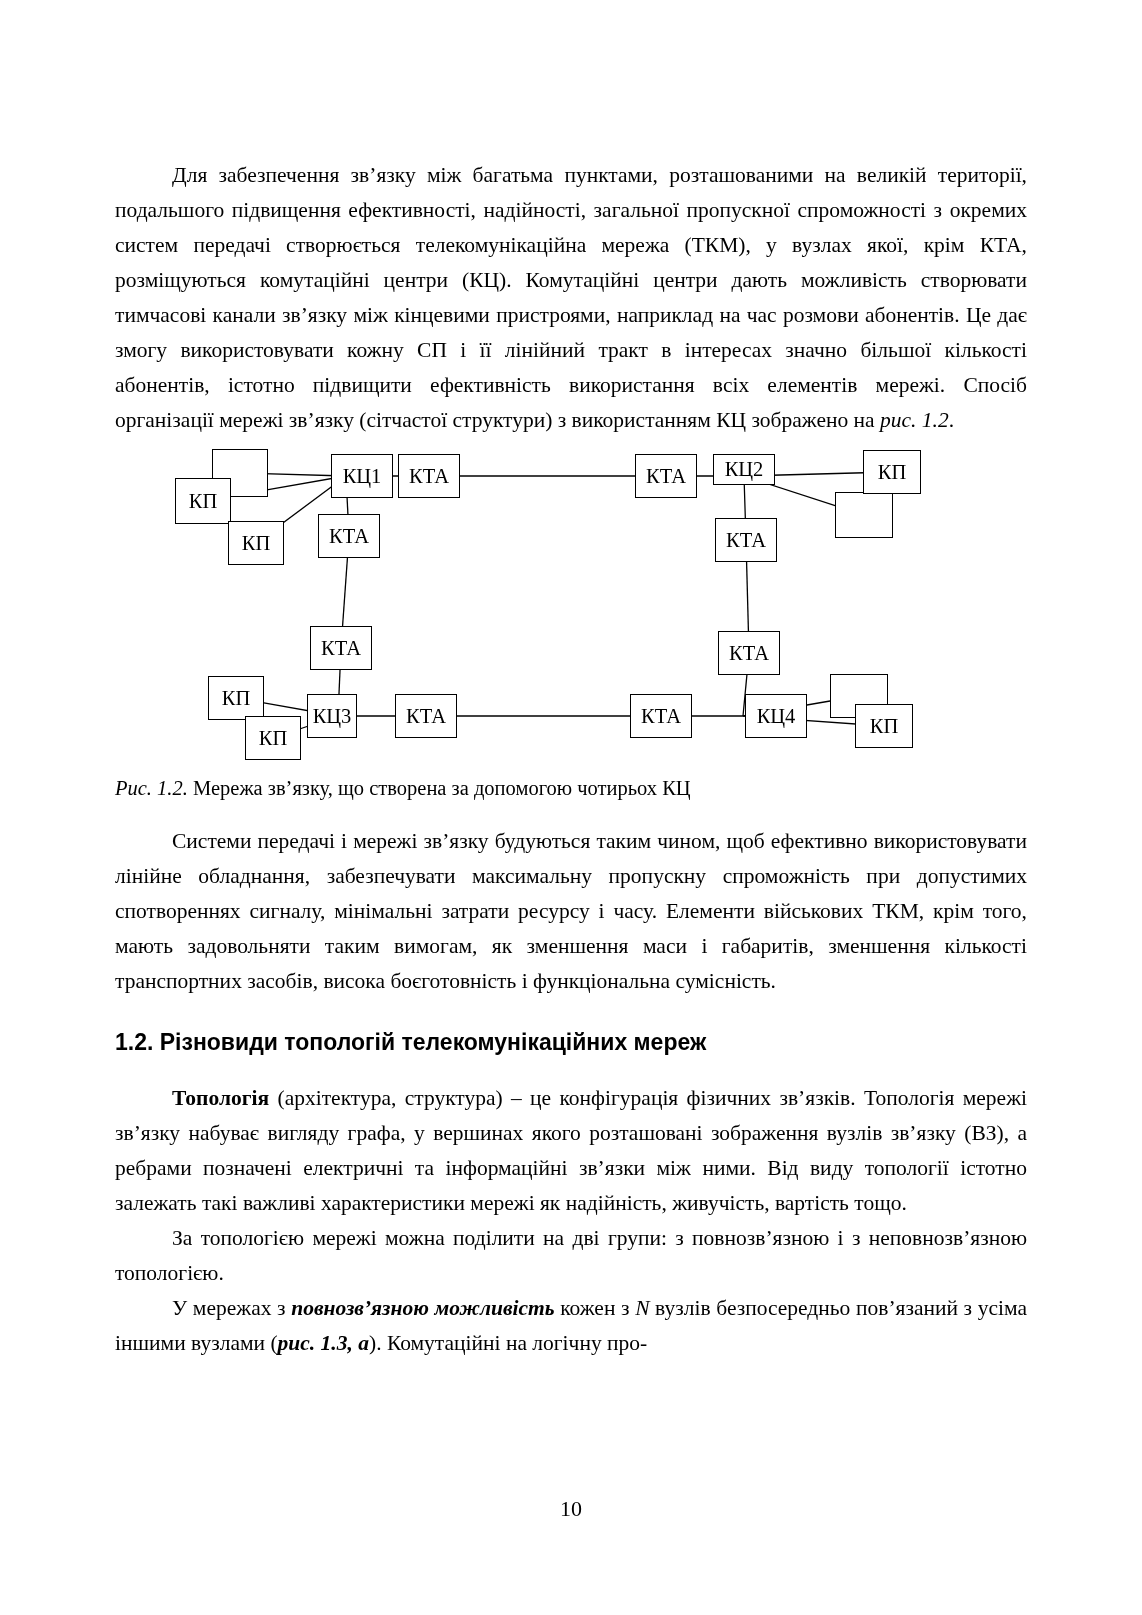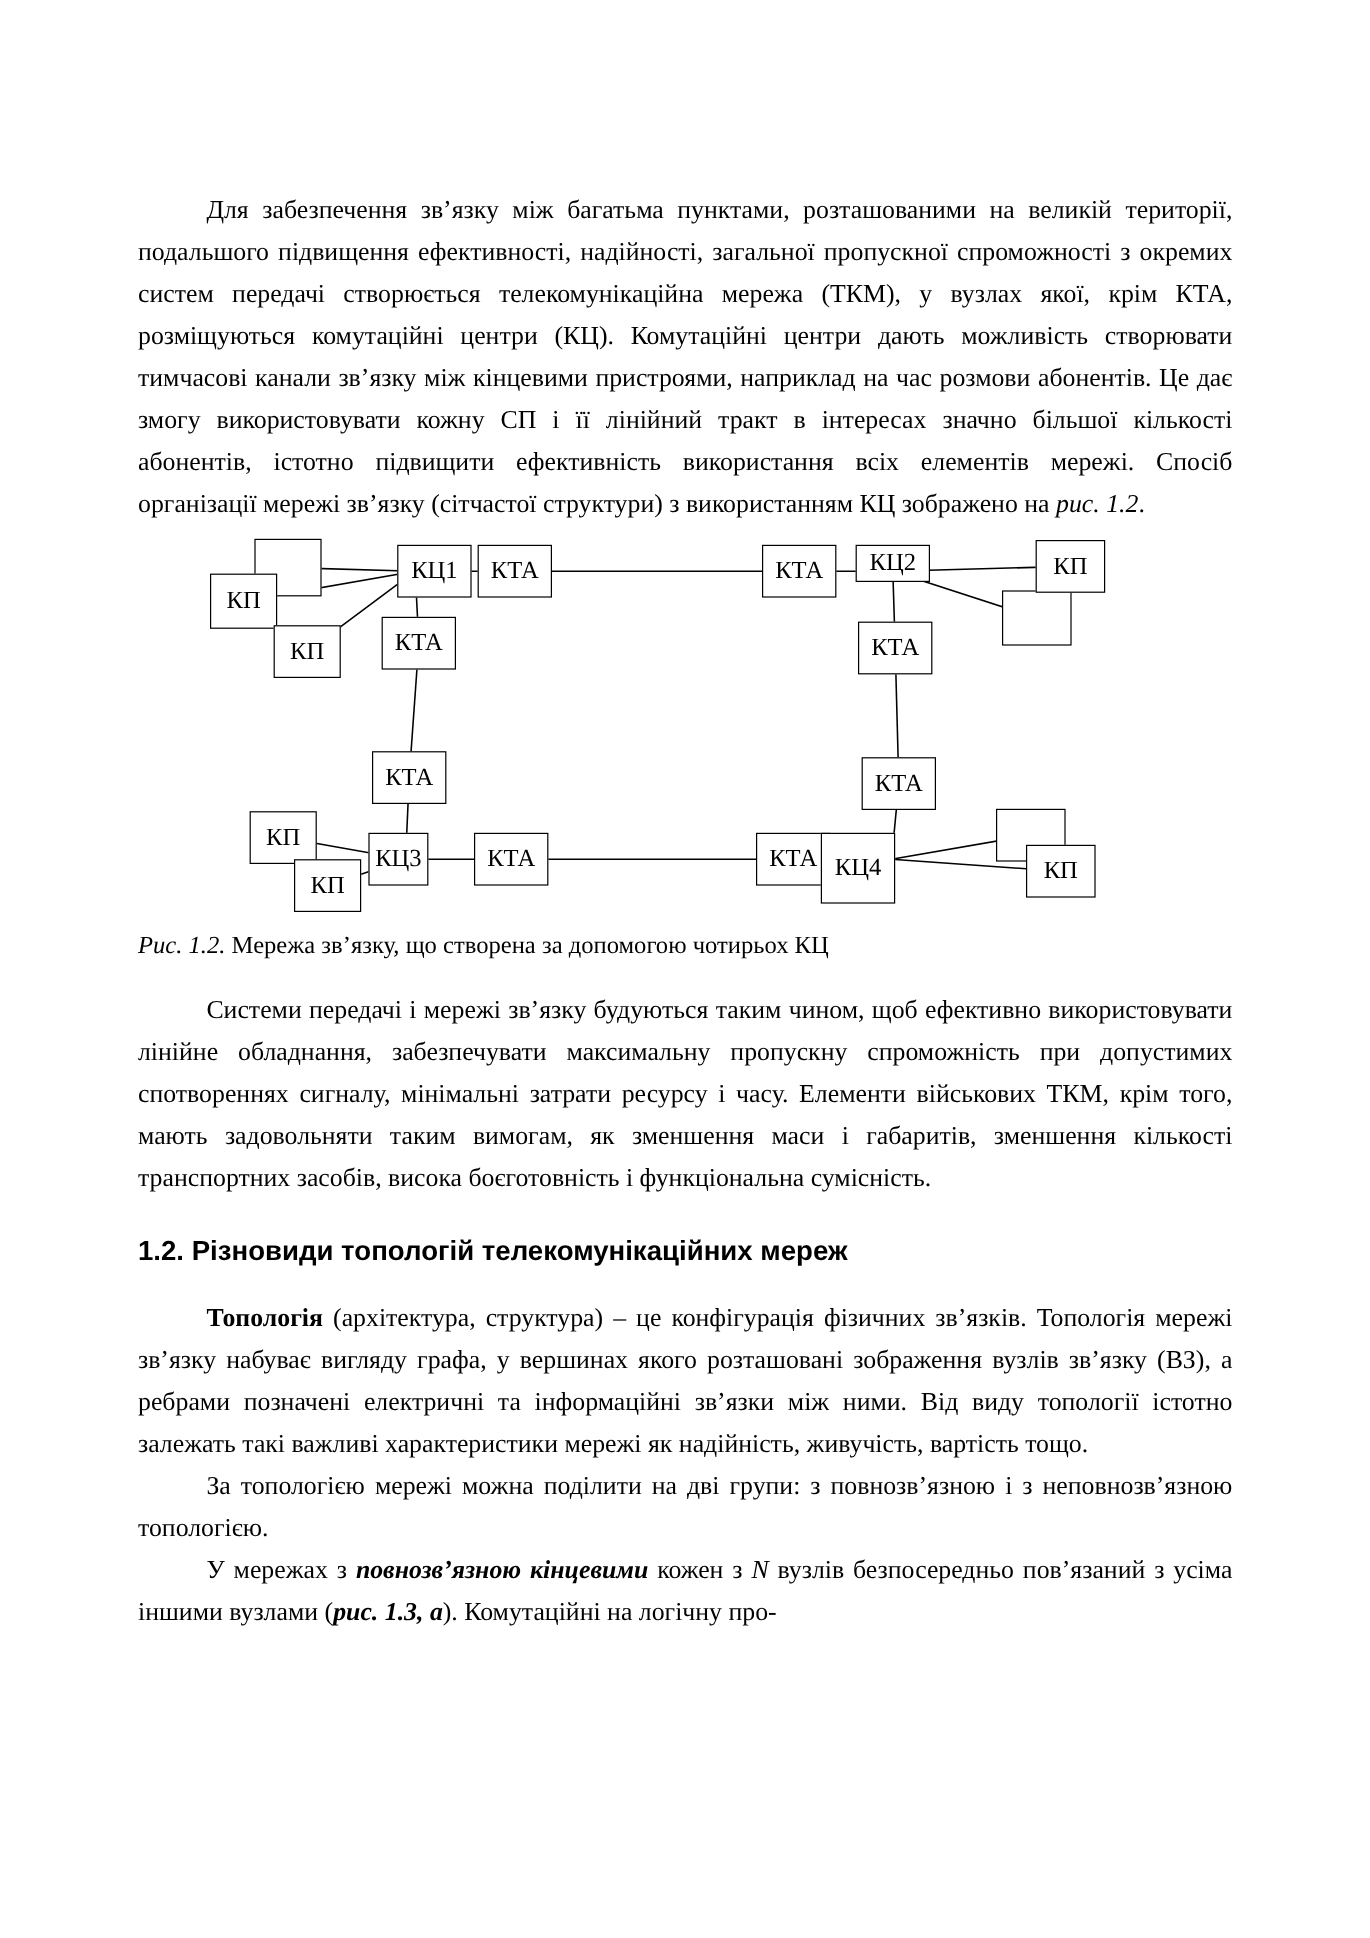--- a/index.html
+++ b/index.html
@@ -108,31 +108,32 @@
       <div class="node" style="left: 748px; top: 6px; width: 58px; height: 44px;">КП</div>
       <div class="node" style="left: 203px; top: 70px; width: 62px; height: 44px;">КТА</div>
       <div class="node" style="left: 600px; top: 74px; width: 62px; height: 44px;">КТА</div>
       <div class="node" style="left: 195px; top: 182px; width: 62px; height: 44px;">КТА</div>
       <div class="node" style="left: 603px; top: 187px; width: 62px; height: 44px;">КТА</div>
       <div class="node" style="left: 93px; top: 232px; width: 56px; height: 44px;">КП</div>
       <div class="node" style="left: 192px; top: 250px; width: 50px; height: 44px;">КЦ3</div>
       <div class="node" style="left: 130px; top: 272px; width: 56px; height: 44px;">КП</div>
       <div class="node" style="left: 280px; top: 250px; width: 62px; height: 44px;">КТА</div>
       <div class="node" style="left: 515px; top: 250px; width: 62px; height: 44px;">КТА</div>
-      <div class="node" style="left: 569px; top: 250px; width: 62px; height: 59px;">КЦ4</div>
+      <div class="node" style="left: 630px; top: 250px; width: 62px; height: 44px;">КЦ4</div>
       <div class="node" style="left: 715px; top: 230px; width: 58px; height: 44px;"></div>
       <div class="node" style="left: 740px; top: 260px; width: 58px; height: 44px;">КП</div>
     </div>
 
   <p class="caption"><span class="i">Рис. 1.2.</span><span> Мережа зв’язку, що створена за допомогою чотирьох КЦ</span></p>
 
   <p class="body-text after-figure">Системи передачі і мережі зв’язку будуються таким чином, щоб ефективно використовувати лінійне обладнання, забезпечувати максимальну пропускну спроможність при допустимих спотвореннях сигналу, мінімальні затрати ресурсу і часу. Елементи військових ТКМ, крім того, мають задовольняти таким вимогам, як зменшення маси і габаритів, зменшення кількості транспортних засобів, висока боєготовність і функціональна сумісність.</p>
 
   <h2 class="heading">1.2. Різновиди топологій телекомунікаційних мереж</h2>
 
   <p class="body-text"><span class="b">Топологія</span><span> (архітектура, структура) – це конфігурація фізичних зв’язків. Топологія мережі зв’язку набуває вигляду графа, у вершинах якого розташовані зображення вузлів зв’язку (ВЗ), а ребрами позначені електричні та інформаційні зв’язки між ними. Від виду топології істотно залежать такі важливі характеристики мережі як надійність, живучість, вартість тощо.</span></p>
 
   <p class="body-text">За топологією мережі можна поділити на дві групи: з повнозв’язною і з неповнозв’язною топологією.</p>
 
-  <p class="body-text"><span>У мережах з </span><span class="bi">повнозв’язною кінцевими</span><span> кожен з </span><span class="i">N</span><span> вузлів безпосередньо пов’язаний з усіма іншими вузлами (</span><span class="bi">рис. 1.3, а</span><span>). Комутаційні на логічну про-</span></p>
+  <p class="body-text"><span>У мережах з </span><span class="bi">повнозв’язною можливість</span><span> кожен з </span><span class="i">N</span><span> вузлів безпосередньо пов’язаний з усіма іншими вузлами (</span><span class="bi">рис. 1.3, а</span><span>). Комутаційні на логічну про-</span></p>
 
+  <div class="page-number">10</div>
 
 </div>
 
 </body></html>

